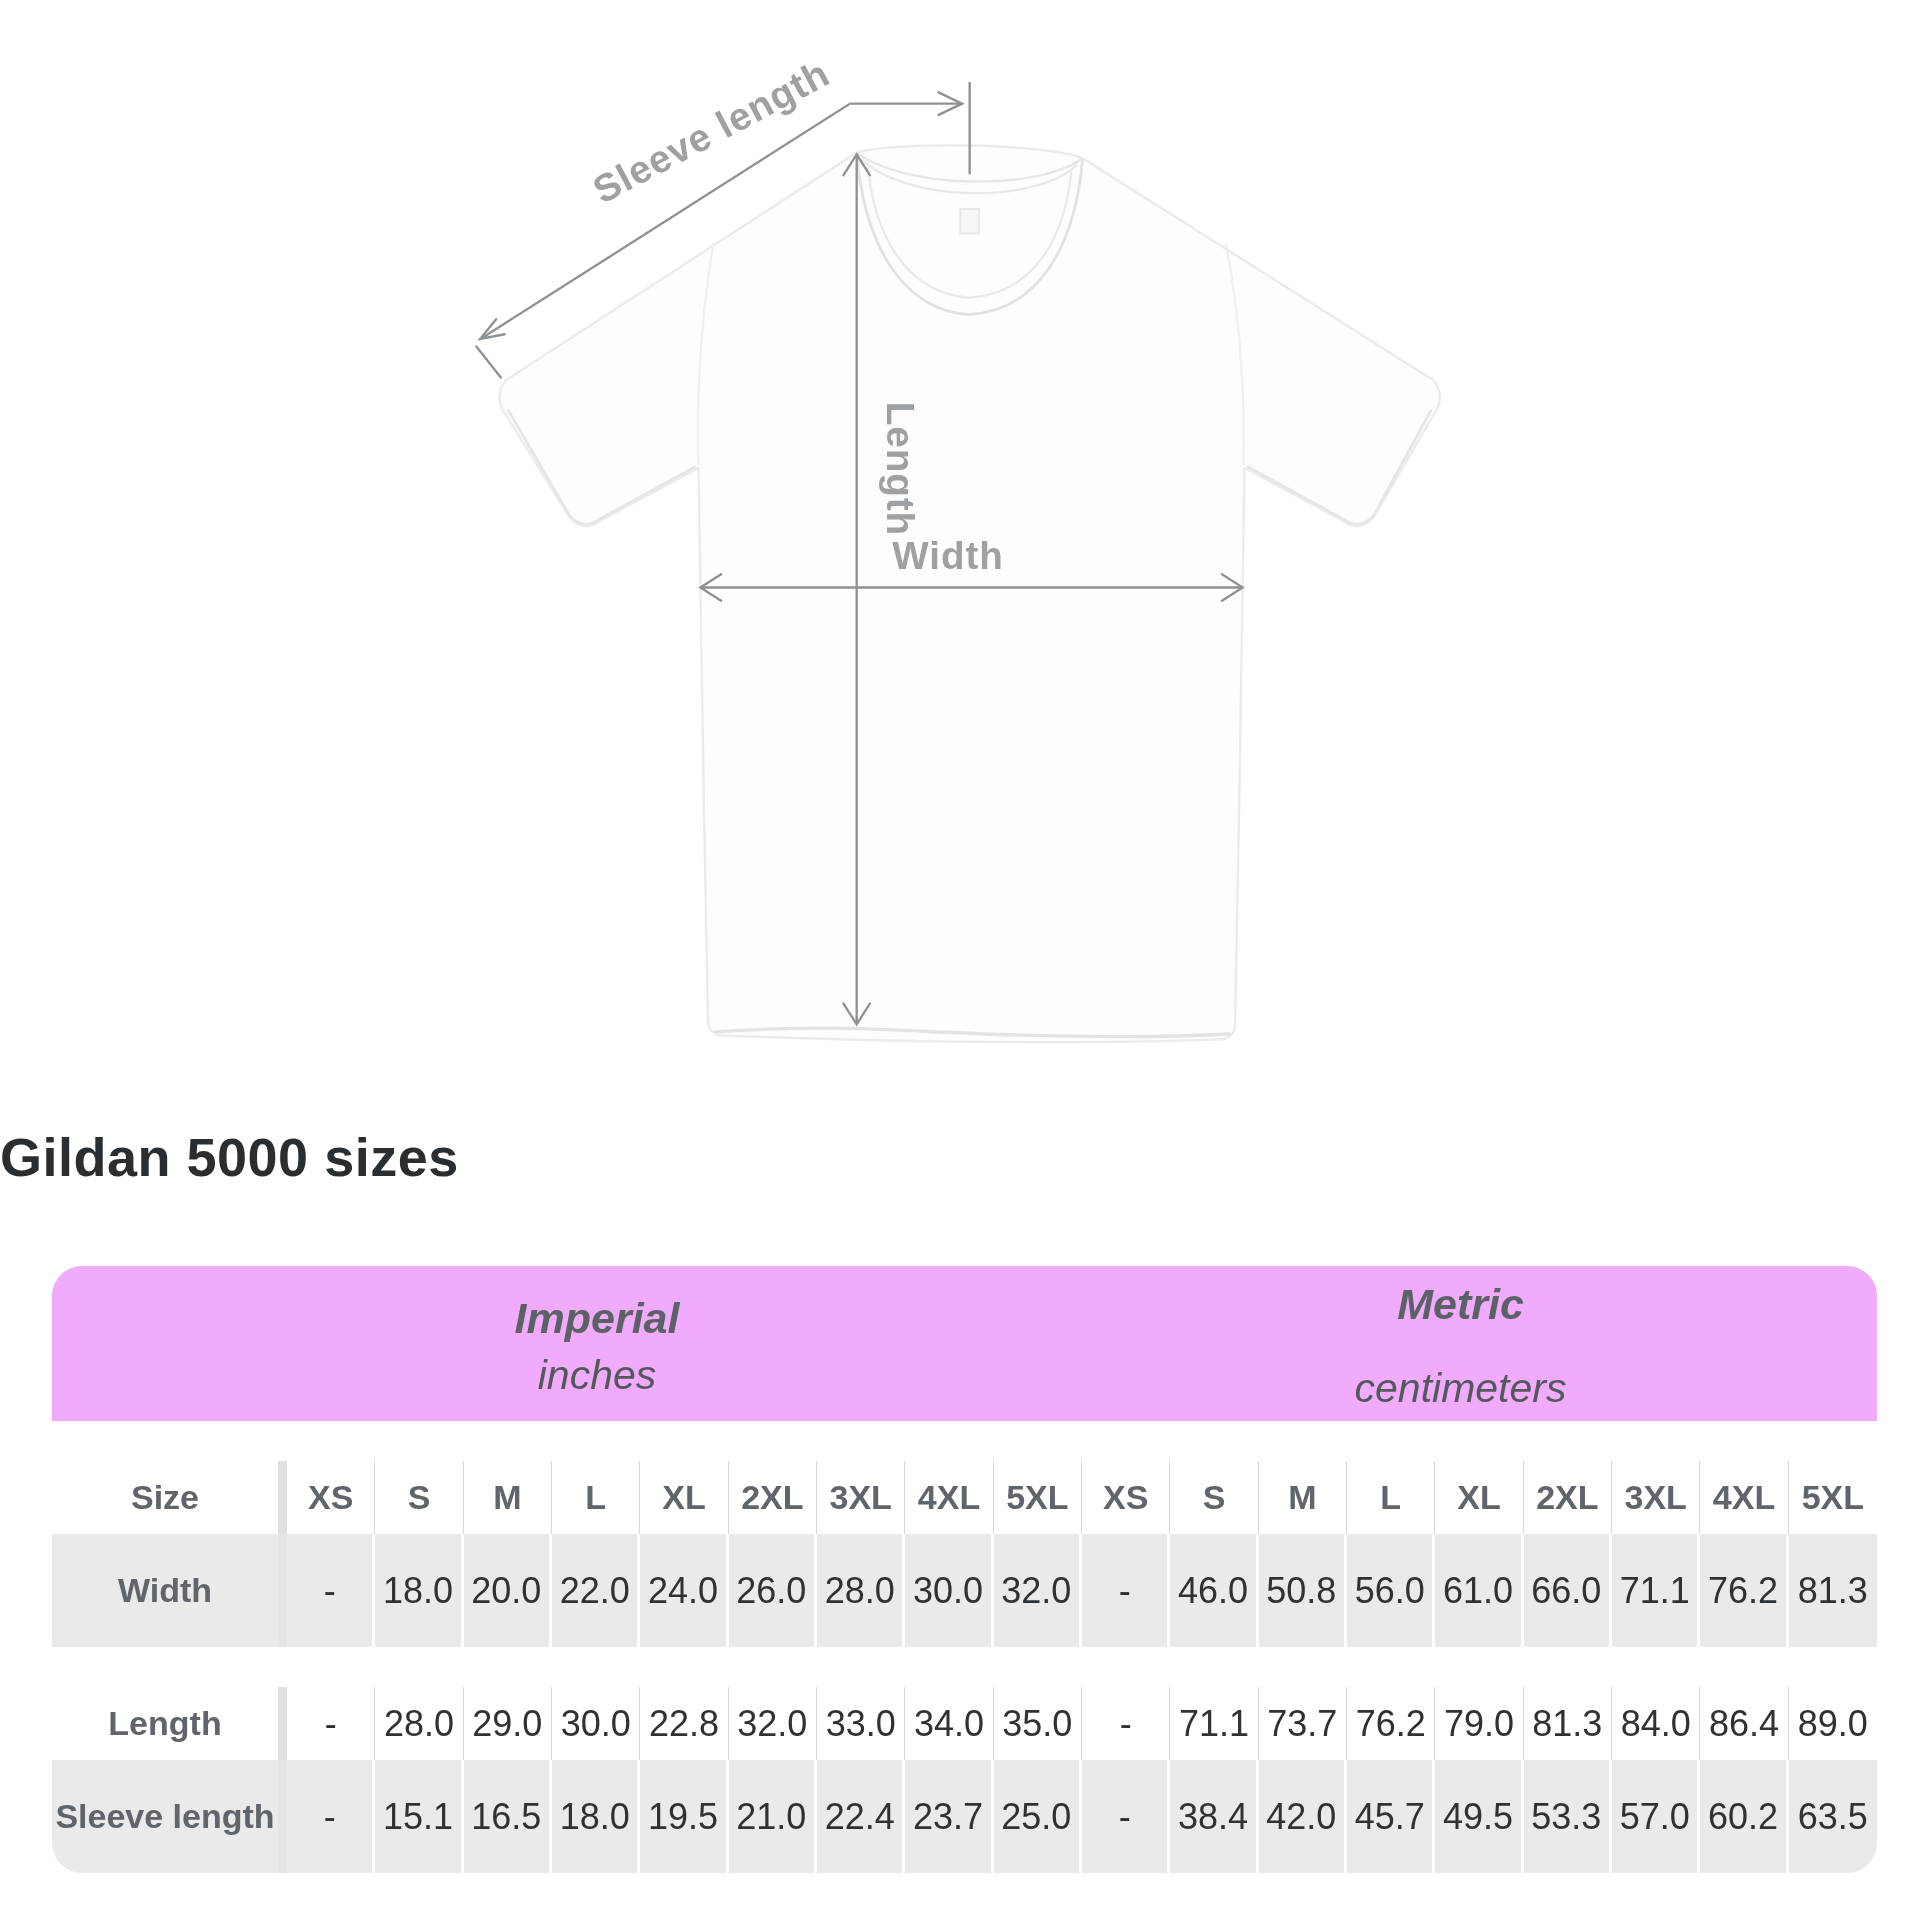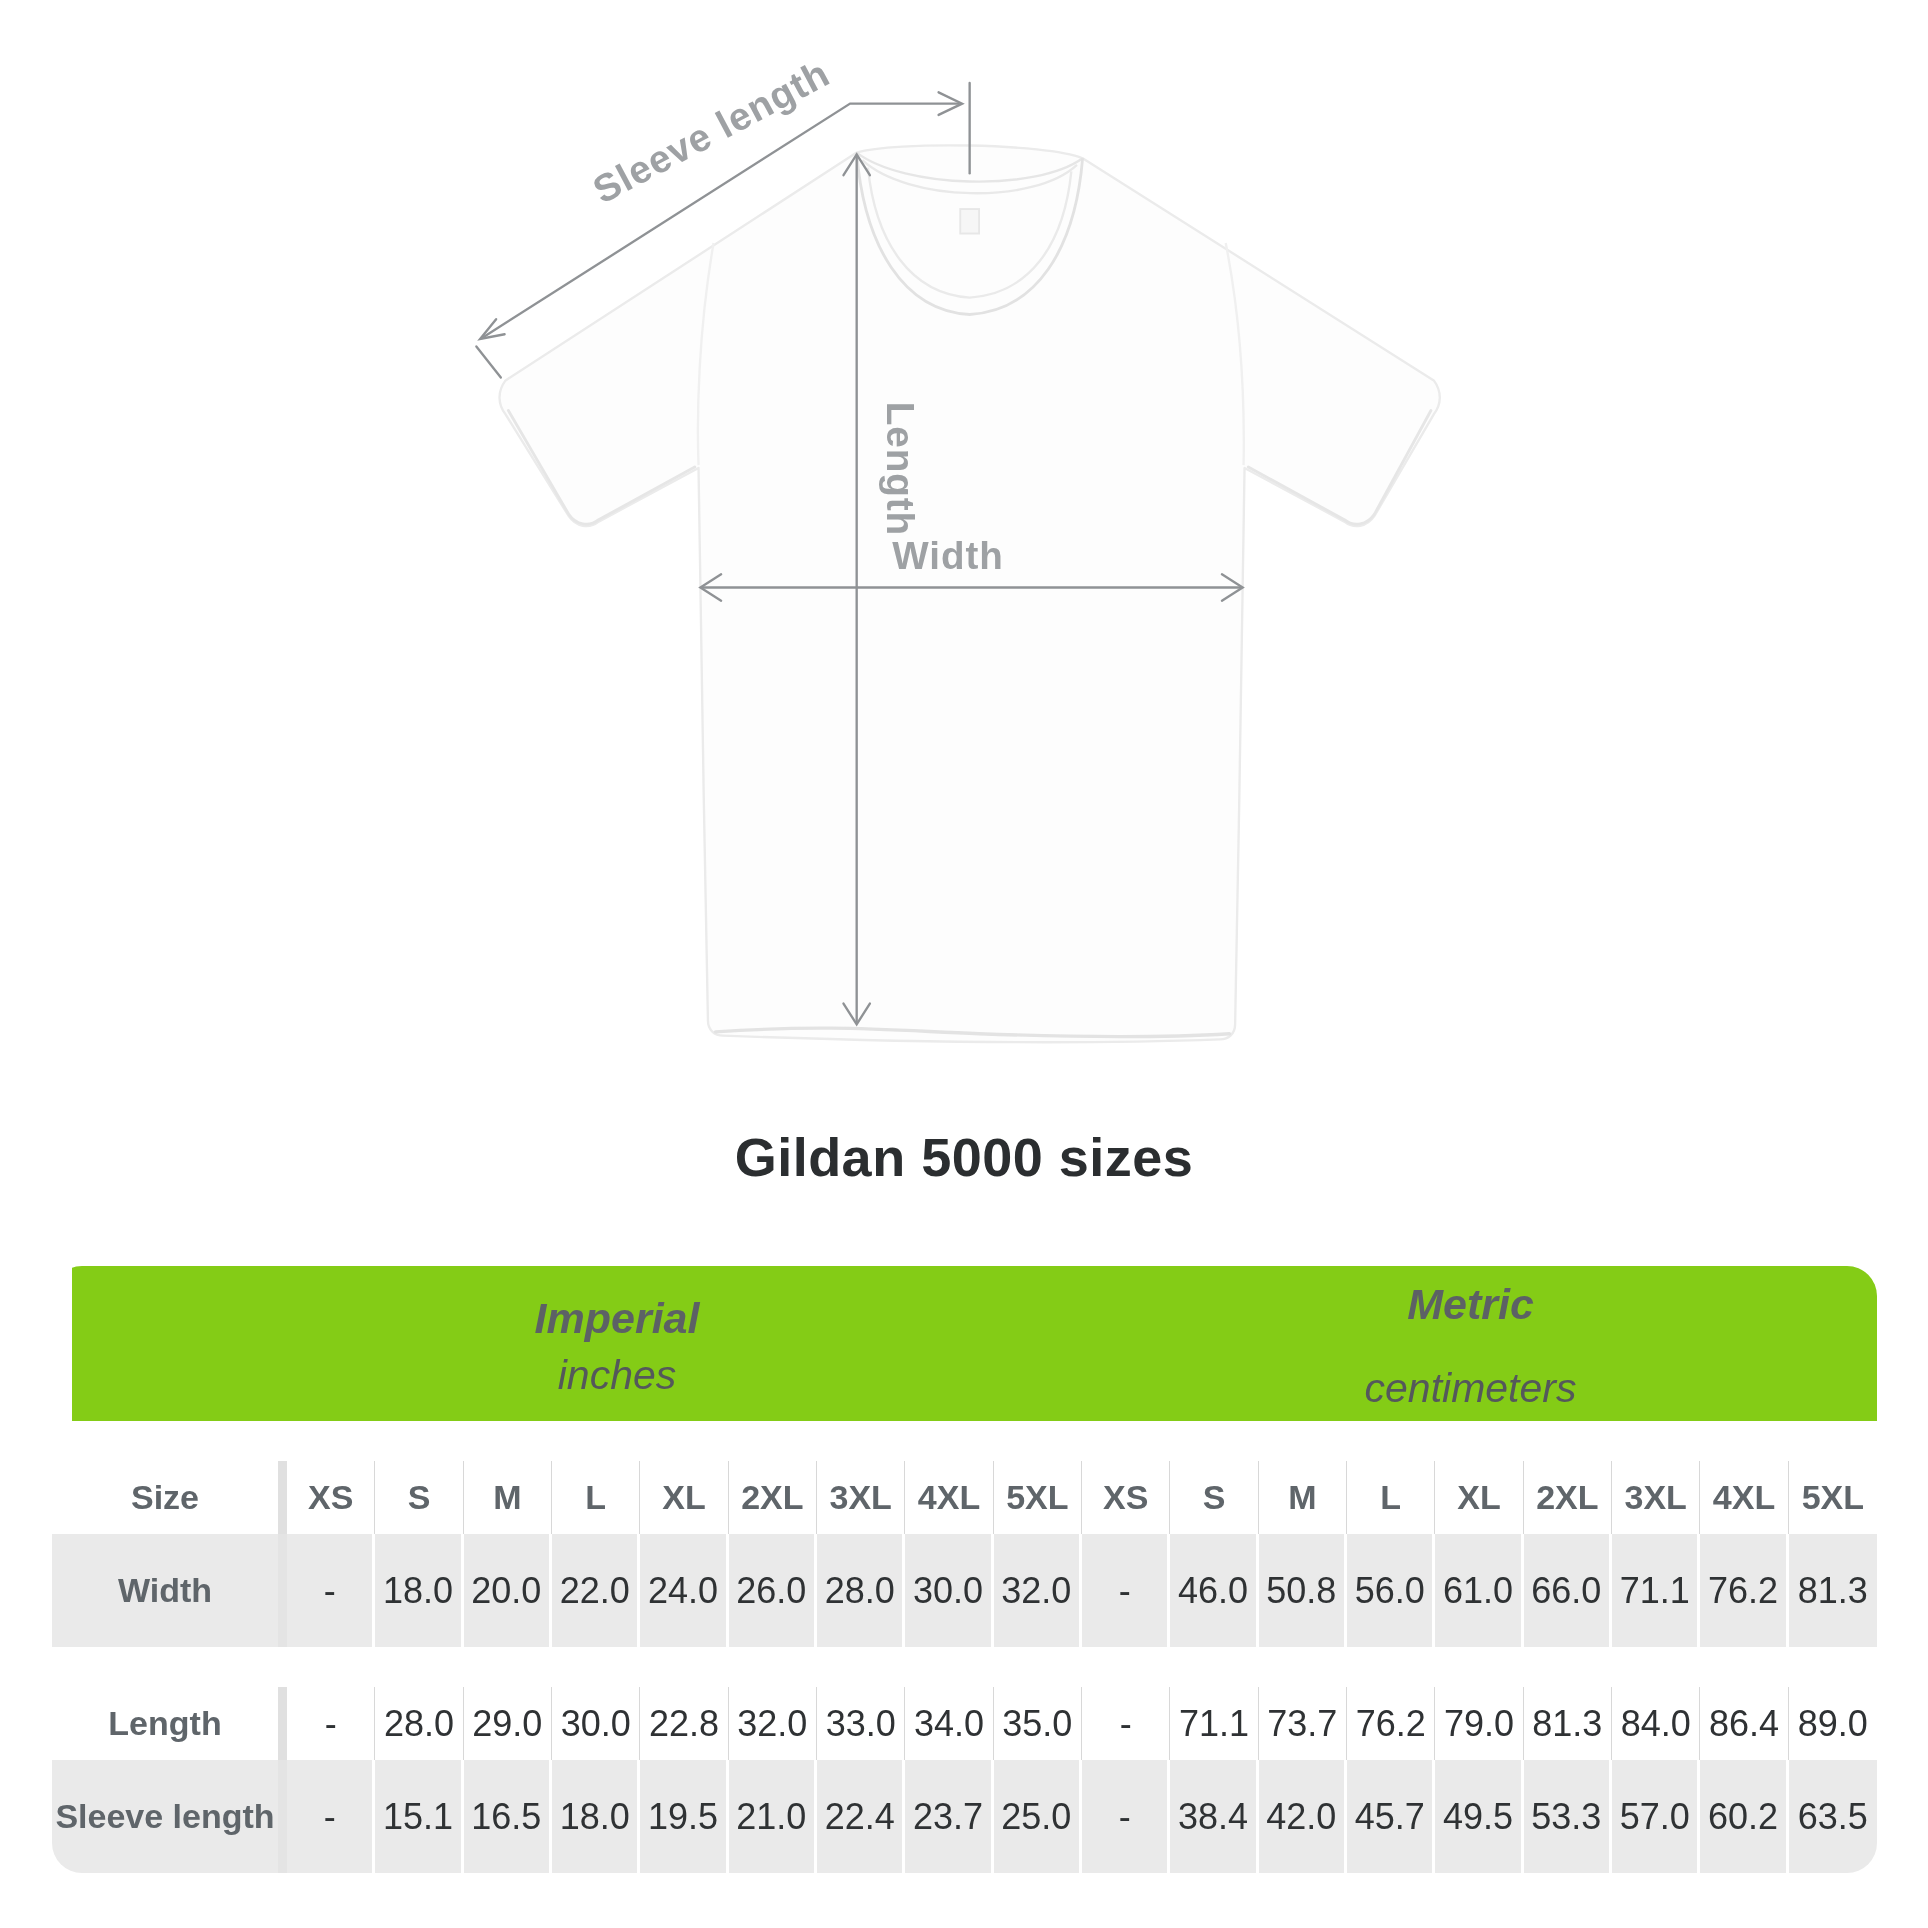--- a/index.html
+++ b/index.html
@@ -12,35 +12,35 @@
   .diagram{
     position:absolute;left:0;top:0;width:1928px;height:1111px;
   }
   .diagram svg{position:absolute;left:0;top:0;width:1928px;height:1111px;}
   .dim-label{
     font-family:"Liberation Sans","DejaVu Sans",sans-serif;
     font-weight:bold;font-size:41px;fill:#9ea1a4;letter-spacing:1px;
   }
   
   .title-block{
-    position:absolute;left:0;top:1126px;width:1928px;text-align:center;
+    position:absolute;left:0;top:1126px;width:1928px;text-align:left;
   }
   .page-title{
     margin:0;font-size:54px;font-weight:bold;color:#2b2e30;letter-spacing:0.5px;
   }
   .page-subtitle{
     margin:21px 0 0 0;font-size:32px;font-style:italic;color:#515558;font-weight:normal;
   }
   
   .size-table{
     position:absolute;left:52px;top:1266px;width:1825px;
     border-radius:30px;overflow:hidden;background:#ffffff;
   }
   .band{
-    display:grid;grid-template-columns:1030px 1fr;height:155px;background:#84cc16;margin-left:20px;
+    display:grid;grid-template-columns:1030px 1fr;height:155px;background:#f0abfc;
   }
   .band-half{
     display:flex;flex-direction:column;align-items:center;justify-content:center;
     padding-top:5.6px;gap:9.4px;
   }
   .band-half.imperial{padding-left:60px;}
   .band-half.metric{padding-right:38px;gap:36px;}
   .g-label{font-size:43px;font-weight:bold;font-style:italic;color:#5c6165;}
   .g-unit{font-size:41px;font-style:italic;color:#54585b;}
   .trow{

